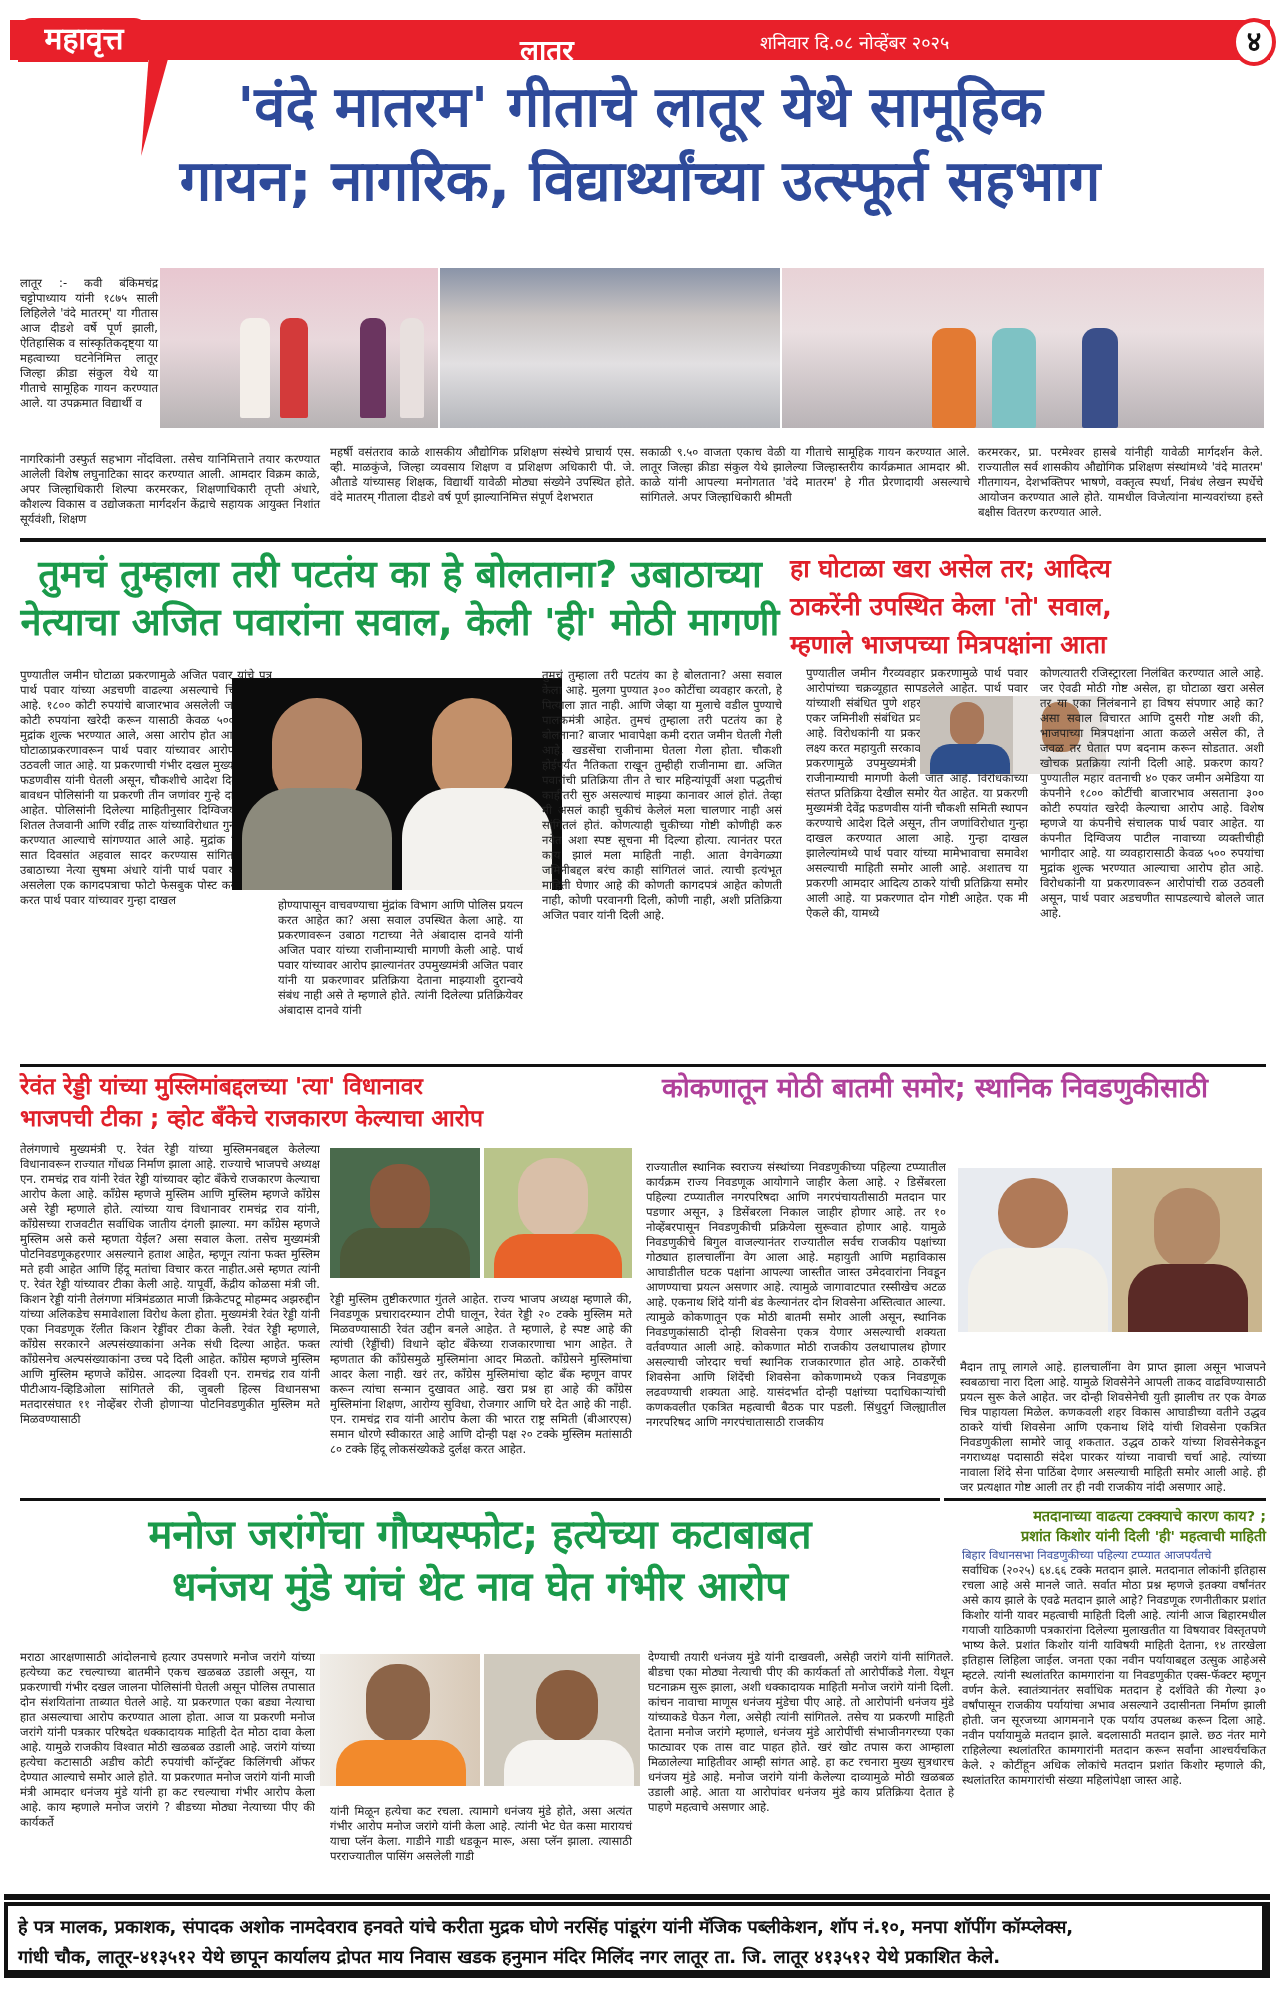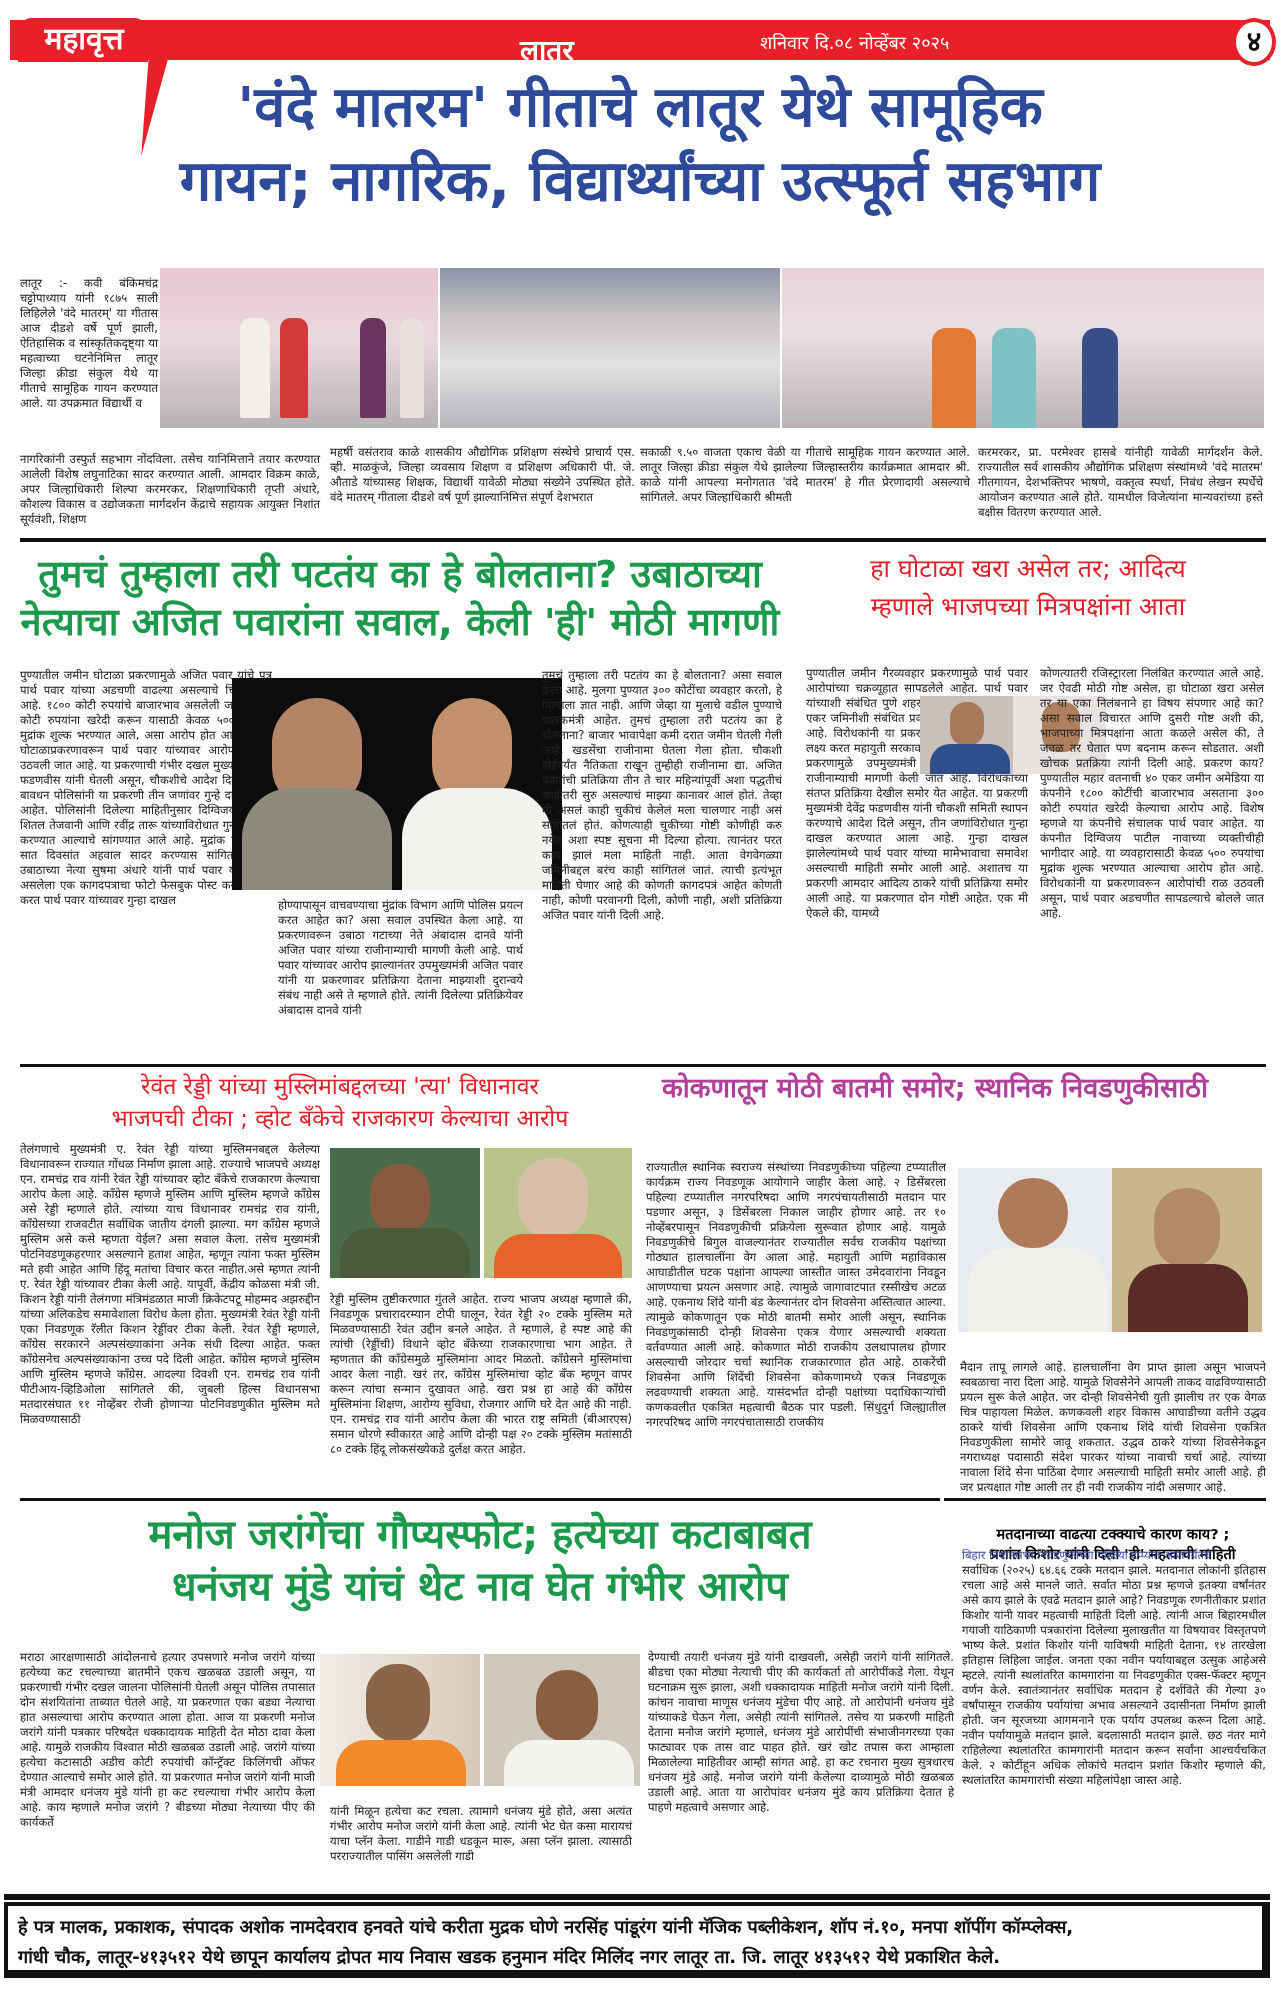--- a/index.html
+++ b/index.html
@@ -12,23 +12,23 @@
   .mast-logo{left:24px;top:18px;width:120px;height:42px;color:#fff;font-weight:bold;font-size:30px;line-height:42px;text-align:center;}
   .mast-city{left:520px;top:30px;color:#fff;font-weight:bold;font-size:28px;}
   .mast-date{left:760px;top:30px;color:#fff;font-size:18px;}
   .mast-page{left:1232px;top:18px;width:44px;height:48px;border-radius:50%;background:#fff;border:4px solid #e8202a;color:#111;font-weight:bold;font-size:28px;text-align:center;line-height:40px;}
   .mast-wedge{left:140px;top:56px;width:0;height:0;border-left:10px solid transparent;border-right:10px solid transparent;border-top:100px solid #e8202a;transform:skewX(-10deg);}
   .main-head{left:0;top:70px;width:1280px;text-align:center;color:#2e4a9a;font-weight:bold;font-size:56px;line-height:74px;}
   .body-text{font-size:11.5px;line-height:15px;text-align:justify;color:#222;}
   .photo{background:#888;overflow:hidden;}
   .rule{height:4px;background:#111;}
   .head-green{color:#1a9a4a;font-weight:bold;text-align:center;}
-  .head-red{color:#e01f29;font-weight:normal;text-align:center;}
+  .head-red{color:#e01f29;font-weight:bold;}
   .head-purple{color:#b0409a;font-weight:bold;text-align:left;}
-  .head-blue{color:#000000;font-weight:bold;text-align:center;margin-top:18px;}
+  .head-blue{color:#4d7c0f;font-weight:bold;text-align:right;}
   .footer-box{left:4px;top:1902px;width:1266px;height:76px;border:4px solid #111;border-right-width:8px;border-bottom-width:8px;padding:6px 10px;font-size:18px;line-height:30px;font-weight:bold;color:#111;}
 </style>
 </head>
 <body>
 
 <div class="abs mast"></div>
 <div class="abs mast-tab"></div>
 <div class="abs mast-wedge"></div>
 <div class="abs mast-logo">महावृत्त</div>
 <div class="abs mast-city">लातूर</div>
@@ -67,20 +67,21 @@
   <div style="position:absolute;left:40px;top:20px;width:90px;height:110px;background:#b38566;border-radius:45px 45px 40px 40px;"></div>
   <div style="position:absolute;left:10px;top:110px;width:150px;height:102px;background:#8c8a7c;border-radius:50px 50px 0 0;"></div>
   <div style="position:absolute;left:200px;top:20px;width:80px;height:105px;background:#c2906a;border-radius:40px 40px 38px 38px;"></div>
   <div style="position:absolute;left:170px;top:110px;width:150px;height:102px;background:#f3f2ee;border-radius:50px 50px 0 0;"></div>
 </div>
 <div class="abs body-text" style="left:278px;top:898px;width:245px;height:160px;overflow:hidden;">होण्यापासून वाचवण्याचा मुंद्रांक विभाग आणि पोलिस प्रयत्न करत आहेत का? असा सवाल उपस्थित केला आहे. या प्रकरणावरून उबाठा गटाच्या नेते अंबादास दानवे यांनी अजित पवार यांच्या राजीनाम्याची मागणी केली आहे. पार्थ पवार यांच्यावर आरोप झाल्यानंतर उपमुख्यमंत्री अजित पवार यांनी या प्रकरणावर प्रतिक्रिया देताना माझ्याशी दुरान्वये संबंध नाही असे ते म्हणाले होते. त्यांनी दिलेल्या प्रतिक्रियेवर अंबादास दानवे यांनी</div>
 <div class="abs body-text" style="left:542px;top:668px;width:240px;height:390px;overflow:hidden;">तुमचं तुम्हाला तरी पटतंय का हे बोलताना? असा सवाल केला आहे. मुलगा पुण्यात ३०० कोटींचा व्यवहार करतो, हे पित्याला ज्ञात नाही. आणि जेव्हा या मुलाचे वडील पुण्याचे पालकमंत्री आहेत. तुमचं तुम्हाला तरी पटतंय का हे बोलताना? बाजार भावापेक्षा कमी दरात जमीन घेतली गेली आहे, खडसेंचा राजीनामा घेतला गेला होता. चौकशी होईपर्यंत नैतिकता राखून तुम्हीही राजीनामा द्या. अजित पवारांची प्रतिक्रिया तीन ते चार महिन्यांपूर्वी अशा पद्धतीचं काहीतरी सुरु असल्याचं माझ्या कानावर आलं होतं. तेव्हा मी असलं काही चुकीचं केलेलं मला चालणार नाही असं सांगितलं होतं. कोणत्याही चुकीच्या गोष्टी कोणीही करु नयेत अशा स्पष्ट सूचना मी दिल्या होत्या. त्यानंतर परत काय झालं मला माहिती नाही. आता वेगवेगळ्या जमिनीबद्दल बरंच काही सांगितलं जातं. त्याची इत्यंभूत माहिती घेणार आहे की कोणती कागदपत्रं आहेत कोणती नाही, कोणी परवानगी दिली, कोणी नाही, अशी प्रतिक्रिया अजित पवार यांनी दिली आहे.</div>
 
 <div class="abs head-red" style="left:790px;top:550px;width:476px;font-size:25px;line-height:38px;">
   <div>हा घोटाळा खरा असेल तर; आदित्य</div>
+  <div>ठाकरेंनी उपस्थित केला 'तो' सवाल,</div>
   <div>म्हणाले भाजपच्या मित्रपक्षांना आता</div>
 </div>
 <div class="abs body-text" style="left:806px;top:666px;width:222px;height:390px;overflow:hidden;">पुण्यातील जमीन गैरव्यवहार प्रकरणामुळे पार्थ पवार आरोपांच्या चक्रव्यूहात सापडलेले आहेत. पार्थ पवार यांच्याशी संबंधित पुणे शहरातील मुंढवा परिसरात ४० एकर जमिनीशी संबंधित प्रकरण सध्या राज्यात गाजत आहे. विरोधकांनी या प्रकरणावरून पार्थ पवार यांना लक्ष्य करत महायुती सरकावर हल्लाबोल केला आहे.या प्रकरणामुळे उपमुख्यमंत्री अजित पवार यांच्या राजीनाम्याची मागणी केली जात आहे. विरोधकांच्या संतप्त प्रतिक्रिया देखील समोर येत आहेत. या प्रकरणी मुख्यमंत्री देवेंद्र फडणवीस यांनी चौकशी समिती स्थापन करण्याचे आदेश दिले असून, तीन जणांविरोधात गुन्हा दाखल करण्यात आला आहे. गुन्हा दाखल झालेल्यांमध्ये पार्थ पवार यांच्या मामेभावाचा समावेश असल्याची माहिती समोर आली आहे. अशातच या प्रकरणी आमदार आदित्य ठाकरे यांची प्रतिक्रिया समोर आली आहे. या प्रकरणात दोन गोष्टी आहेत. एक मी ऐकले की, यामध्ये</div>
 <div class="abs photo" style="left:920px;top:696px;width:186px;height:78px;background:linear-gradient(90deg,#c7c1ba 0 50%,#e6e3e0 50% 100%);">
   <div style="position:absolute;left:30px;top:6px;width:34px;height:44px;background:#a9785a;border-radius:16px;"></div>
   <div style="position:absolute;left:10px;top:48px;width:80px;height:30px;background:#2e4f8c;border-radius:20px 20px 0 0;"></div>
   <div style="position:absolute;left:122px;top:6px;width:38px;height:50px;background:#b0805e;border-radius:16px;"></div>
 </div>
 <div class="abs body-text" style="left:1040px;top:666px;width:224px;height:390px;overflow:hidden;">कोणत्यातरी रजिस्ट्रारला निलंबित करण्यात आले आहे. जर ऐवढी मोठी गोष्ट असेल, हा घोटाळा खरा असेल तर या एका निलंबनाने हा विषय संपणार आहे का? असा सवाल विचारत आणि दुसरी गोष्ट अशी की, भाजपाच्या मित्रपक्षांना आता कळले असेल की, ते जवळ तर घेतात पण बदनाम करून सोडतात. अशी खोचक प्रतक्रिया त्यांनी दिली आहे. प्रकरण काय? पुण्यातील महार वतनाची ४० एकर जमीन अमेडिया या कंपनीने १८०० कोटींची बाजारभाव असताना ३०० कोटी रुपयांत खरेदी केल्याचा आरोप आहे. विशेष म्हणजे या कंपनीचे संचालक पार्थ पवार आहेत. या कंपनीत दिग्विजय पाटील नावाच्या व्यक्तीचीही भागीदार आहे. या व्यवहारासाठी केवळ ५०० रुपयांचा मुद्रांक शुल्क भरण्यात आल्याचा आरोप होत आहे. विरोधकांनी या प्रकरणावरून आरोपांची राळ उठवली असून, पार्थ पवार अडचणीत सापडल्याचे बोलले जात आहे.</div>
 <div class="abs rule" style="left:20px;top:1064px;width:1246px;height:3px;"></div>

